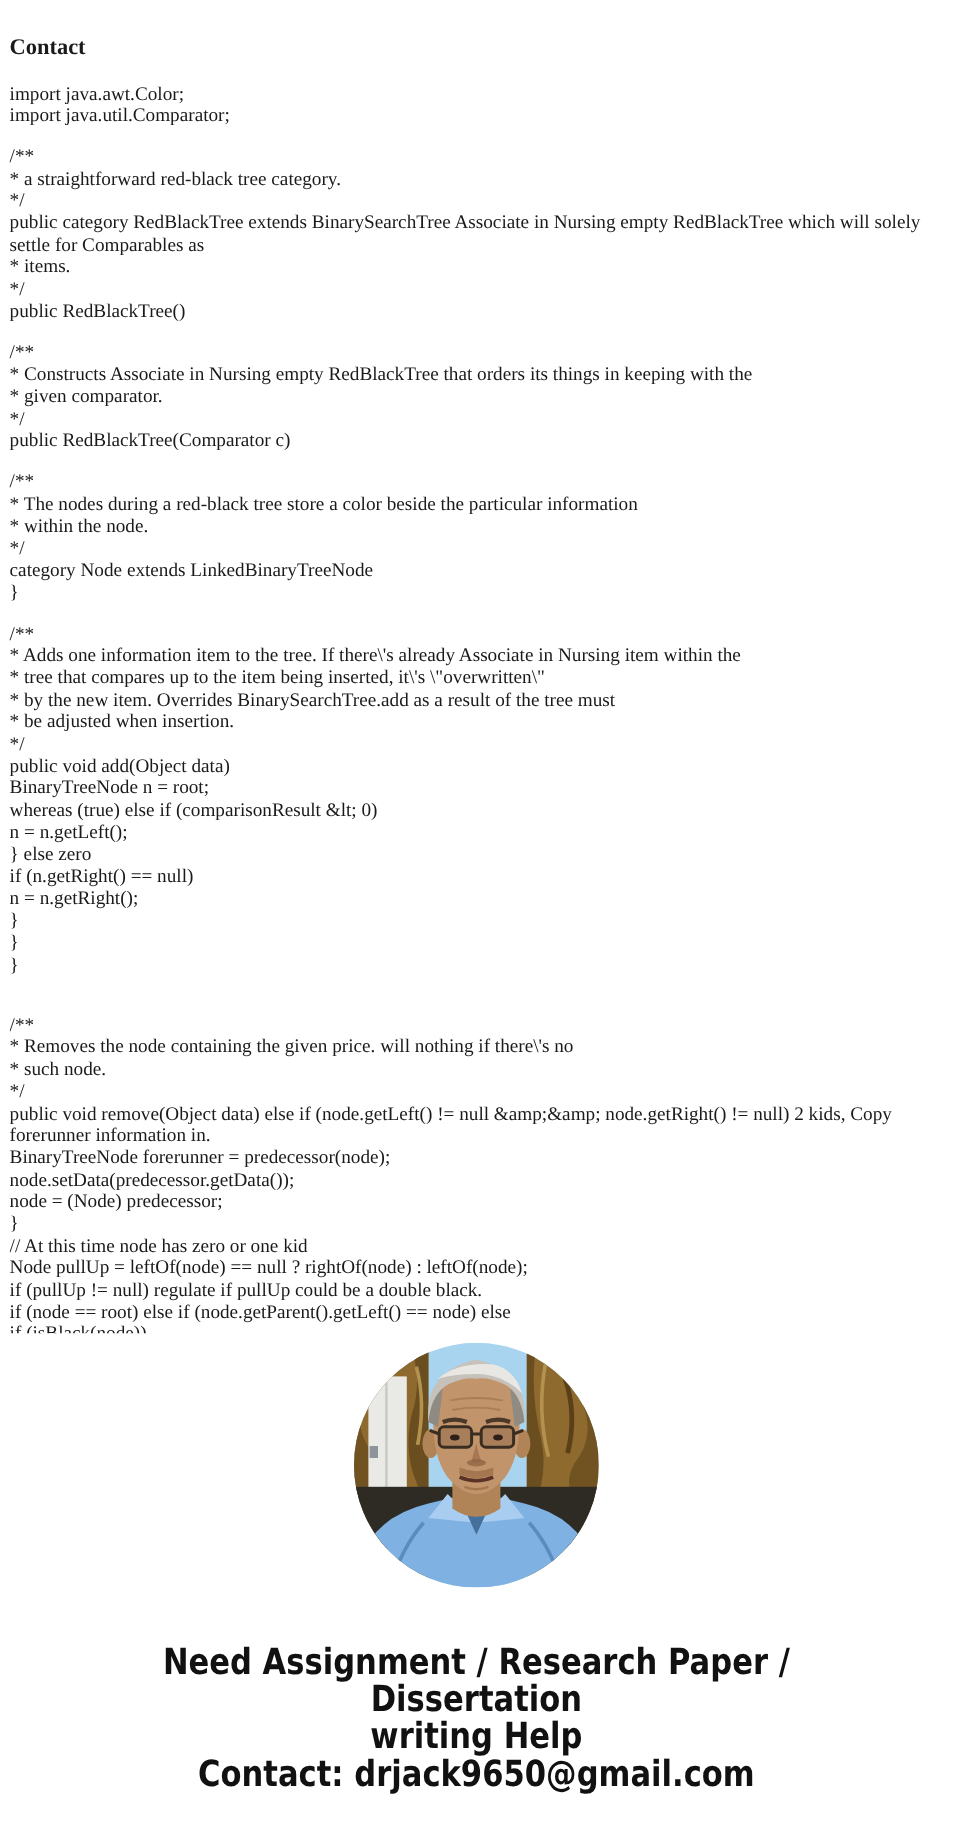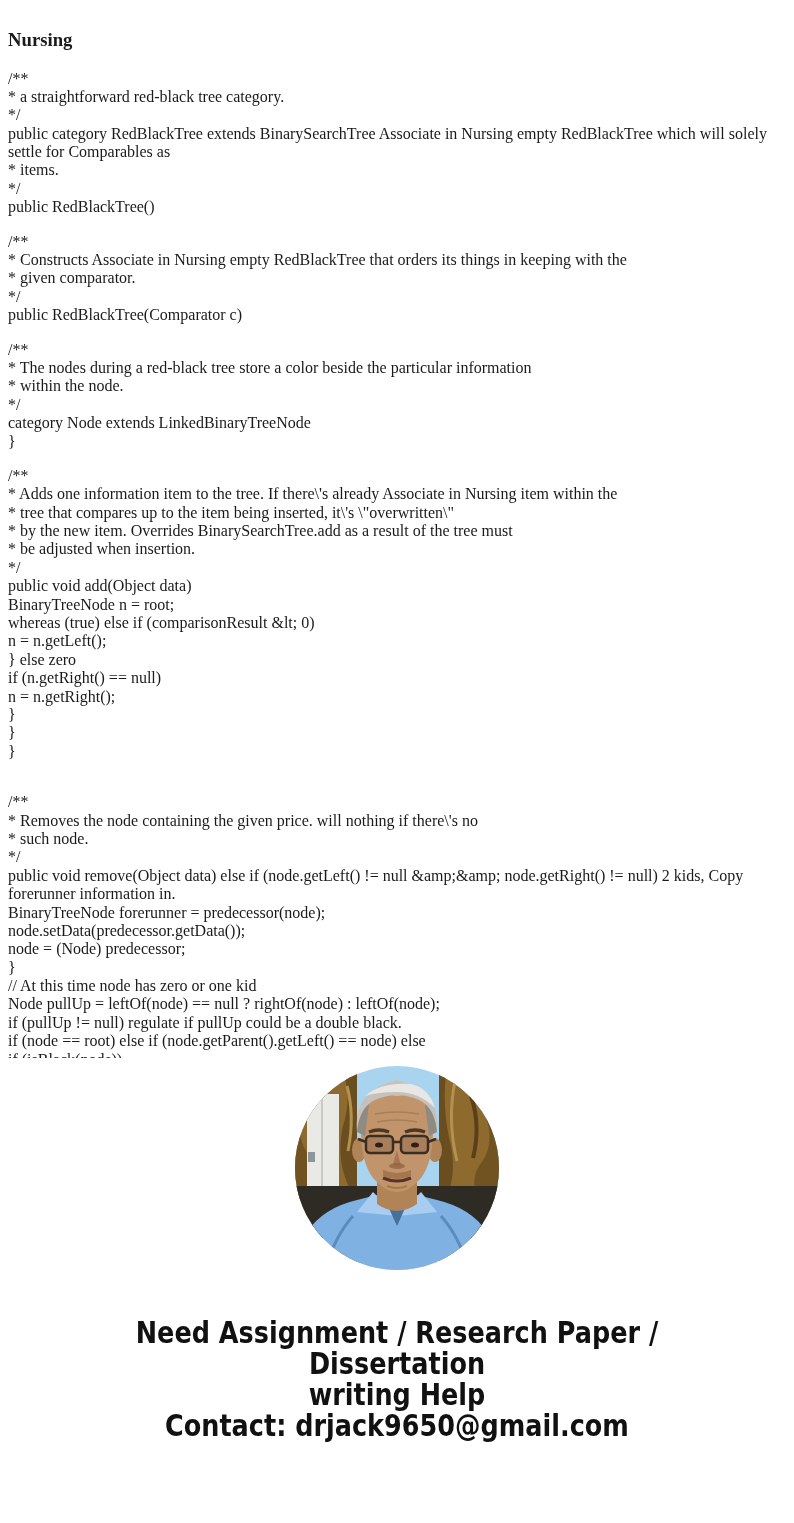--- a/index.html
+++ b/index.html
@@ -60,23 +60,25 @@
     color: #111111;
     transform: scaleX(0.85);
   }
 </style>
 </head>
 <body>
 
 <div class="content">
 
 
-  <h3>Nursing</h3>
+  <h3>Contact</h3>
 
   <div>
+    <p>import java.awt.Color;
+import java.util.Comparator;</p>
     <p>/**
 * a straightforward red-black tree category.
 */
 public category RedBlackTree extends BinarySearchTree Associate in Nursing empty RedBlackTree which will solely settle for Comparables as
 * items.
 */
 public RedBlackTree()</p>
     <p>/**
 * Constructs Associate in Nursing empty RedBlackTree that orders its things in keeping with the
 * given comparator.

